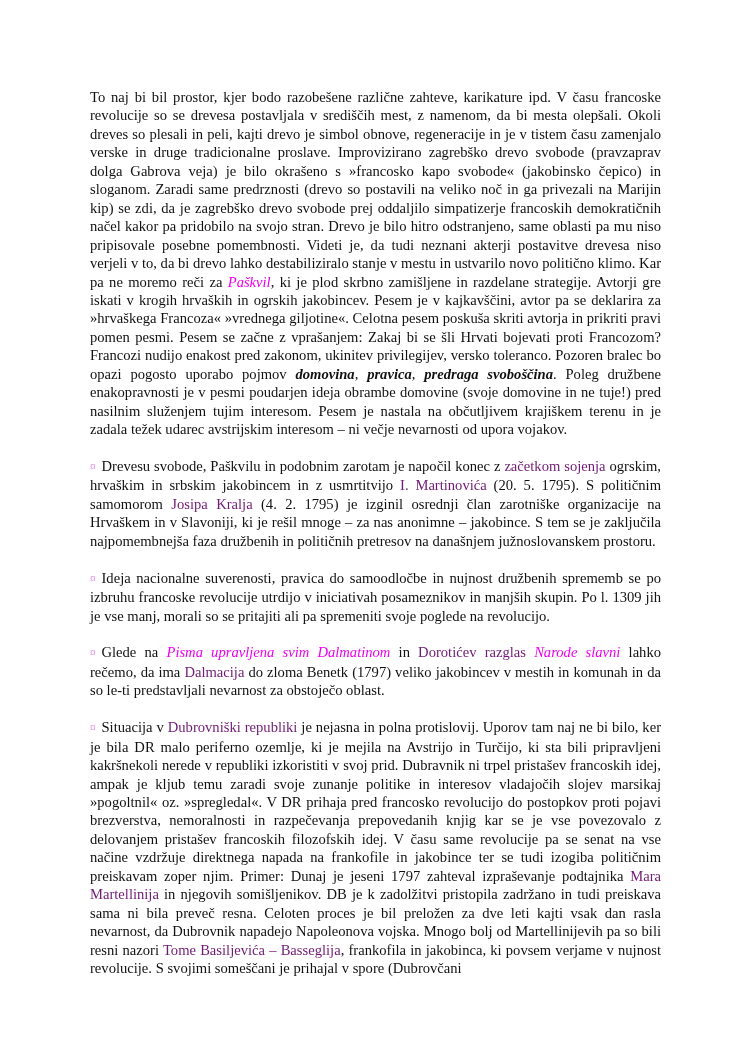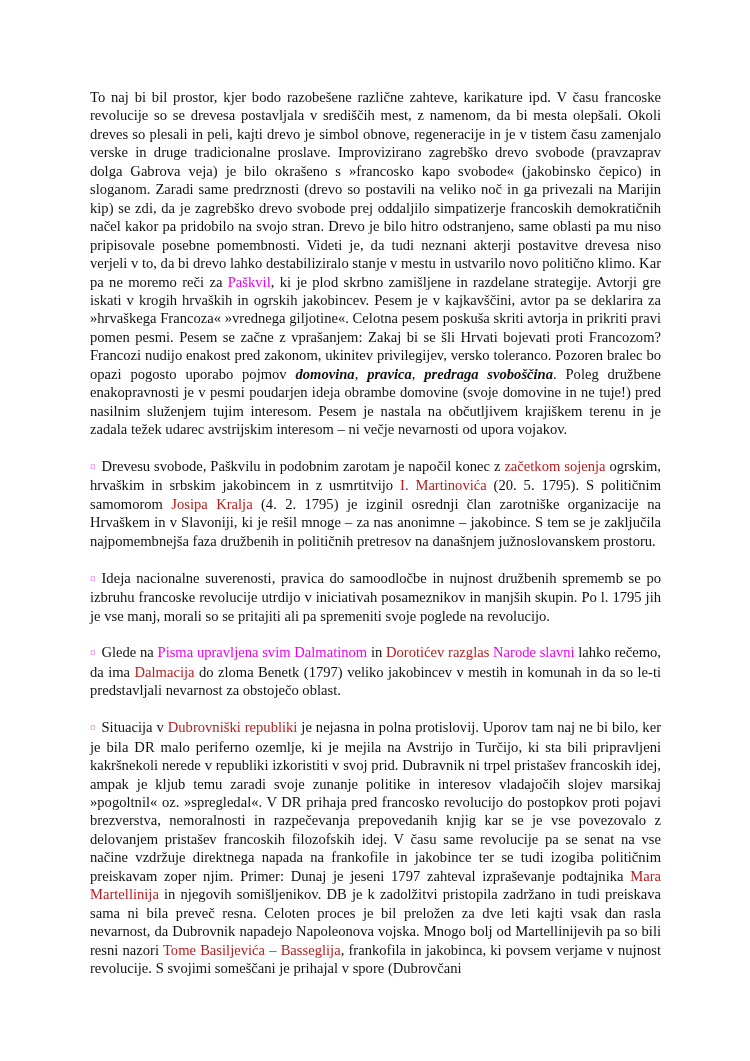--- a/index.html
+++ b/index.html
@@ -22,24 +22,25 @@
       font-size: 14.6px;
       line-height: 18.45px;
       color: #111111;
       text-align: justify;
     }
     .para {
       margin: 0 0 18.4px 0;
       text-align: justify;
     }
     .hl {
-      color: #b91c1c;
+      color: #701a75;
     }
     .hl-i {
       color: #ee00ee;
+      font-style: italic;
       margin-top: 44px;
     }
     .it {
       font-style: italic;
       font-weight: bold;
     }
     .bullet {
       color: #e060e0;
       font-size: 11px;
       margin-right: 6px;
@@ -54,21 +55,21 @@
 
   <p class="para">
     <span>To naj bi bil prostor, kjer bodo razobešene različne zahteve, karikature ipd. V času francoske revolucije so se drevesa postavljala v središčih mest, z namenom, da bi mesta olepšali. Okoli dreves so plesali in peli, kajti drevo je simbol obnove, regeneracije in je v tistem času zamenjalo verske in druge tradicionalne proslave. Improvizirano zagrebško drevo svobode (pravzaprav dolga Gabrova veja) je bilo okrašeno s »francosko kapo svobode« (jakobinsko čepico) in sloganom. Zaradi same predrznosti (drevo so postavili na veliko noč in ga privezali na Marijin kip) se zdi, da je zagrebško drevo svobode prej oddaljilo simpatizerje francoskih demokratičnih načel kakor pa pridobilo na svojo stran. Drevo je bilo hitro odstranjeno, same oblasti pa mu niso pripisovale posebne pomembnosti. Videti je, da tudi neznani akterji postavitve drevesa niso verjeli v to, da bi drevo lahko destabiliziralo stanje v mestu in ustvarilo novo politično klimo. Kar pa ne moremo reči za </span><span class="hl-i">Paškvil</span><span>, ki je plod skrbno zamišljene in razdelane strategije. Avtorji gre iskati v krogih hrvaških in ogrskih jakobincev. Pesem je v kajkavščini, avtor pa se deklarira za »hrvaškega Francoza« »vrednega giljotine«. Celotna pesem poskuša skriti avtorja in prikriti pravi pomen pesmi. Pesem se začne z vprašanjem: Zakaj bi se šli Hrvati bojevati proti Francozom? Francozi nudijo enakost pred zakonom, ukinitev privilegijev, versko toleranco. Pozoren bralec bo opazi pogosto uporabo pojmov </span><span class="it">domovina</span><span>, </span><span class="it">pravica</span><span>, </span><span class="it">predraga svoboščina</span><span>. Poleg družbene enakopravnosti je v pesmi poudarjen ideja obrambe domovine (svoje domovine in ne tuje!) pred nasilnim služenjem tujim interesom. Pesem je nastala na občutljivem krajiškem terenu in je zadala težek udarec avstrijskim interesom – ni večje nevarnosti od upora vojakov.</span>
   </p>
 
   <p class="para">
     <span class="bullet">¤</span><span>Drevesu svobode, Paškvilu in podobnim zarotam je napočil konec z </span><span class="hl">začetkom sojenja</span><span> ogrskim, hrvaškim in srbskim jakobincem in z usmrtitvijo </span><span class="hl">I. Martinovića</span><span> (20. 5. 1795). S političnim samomorom </span><span class="hl">Josipa Kralja</span><span> (4. 2. 1795) je izginil osrednji član zarotniške organizacije na Hrvaškem in v Slavoniji, ki je rešil mnoge – za nas anonimne – jakobince. S tem se je zaključila najpomembnejša faza družbenih in političnih pretresov na današnjem južnoslovanskem prostoru.</span>
   </p>
 
   <p class="para">
-    <span class="bullet">¤</span><span>Ideja nacionalne suverenosti, pravica do samoodločbe in nujnost družbenih sprememb se po izbruhu francoske revolucije utrdijo v iniciativah posameznikov in manjših skupin. Po l. 1795 jih je vse manj, morali so se pritajiti ali pa spremeniti svoje poglede na revolucijo.</span>
+    <span class="bullet">¤</span><span>Ideja nacionalne suverenosti, pravica do samoodločbe in nujnost družbenih sprememb se po izbruhu francoske revolucije utrdijo v iniciativah posameznikov in manjših skupin. Po l. 1309 jih je vse manj, morali so se pritajiti ali pa spremeniti svoje poglede na revolucijo.</span>
   </p>
 
   <p class="para">
     <span class="bullet">¤</span><span>Glede na </span><span class="hl-i">Pisma upravljena svim Dalmatinom</span><span> in </span><span class="hl">Dorotićev razglas </span><span class="hl-i">Narode slavni</span><span> lahko rečemo, da ima </span><span class="hl">Dalmacija</span><span> do zloma Benetk (1797) veliko jakobincev v mestih in komunah in da so le-ti predstavljali nevarnost za obstoječo oblast.</span>
   </p>
 
   <p class="para">
     <span class="bullet">¤</span><span>Situacija v </span><span class="hl">Dubrovniški republiki</span><span> je nejasna in polna protislovij. Uporov tam naj ne bi bilo, ker je bila DR malo periferno ozemlje, ki je mejila na Avstrijo in Turčijo, ki sta bili pripravljeni kakršnekoli nerede v republiki izkoristiti v svoj prid. Dubravnik ni trpel pristašev francoskih idej, ampak je kljub temu zaradi svoje zunanje politike in interesov vladajočih slojev  marsikaj »pogoltnil« oz. »spregledal«. V DR prihaja pred francosko revolucijo do postopkov proti pojavi brezverstva, nemoralnosti in razpečevanja prepovedanih knjig kar se je vse povezovalo z delovanjem pristašev francoskih filozofskih idej. V času same revolucije pa se senat na vse načine vzdržuje direktnega napada na frankofile in jakobince ter se tudi izogiba političnim preiskavam zoper njim. Primer: Dunaj je jeseni 1797 zahteval izpraševanje podtajnika </span><span class="hl">Mara Martellinija</span><span> in njegovih somišljenikov. DB je k zadolžitvi pristopila zadržano in tudi preiskava sama ni bila preveč resna. Celoten proces je bil preložen za dve leti kajti vsak dan rasla nevarnost, da Dubrovnik napadejo Napoleonova vojska. Mnogo bolj od Martellinijevih pa so bili resni nazori </span><span class="hl">Tome Basiljevića – Basseglija</span><span>, frankofila in jakobinca, ki povsem verjame v nujnost revolucije. S svojimi someščani je prihajal v spore (Dubrovčani</span>
   </p>
 

